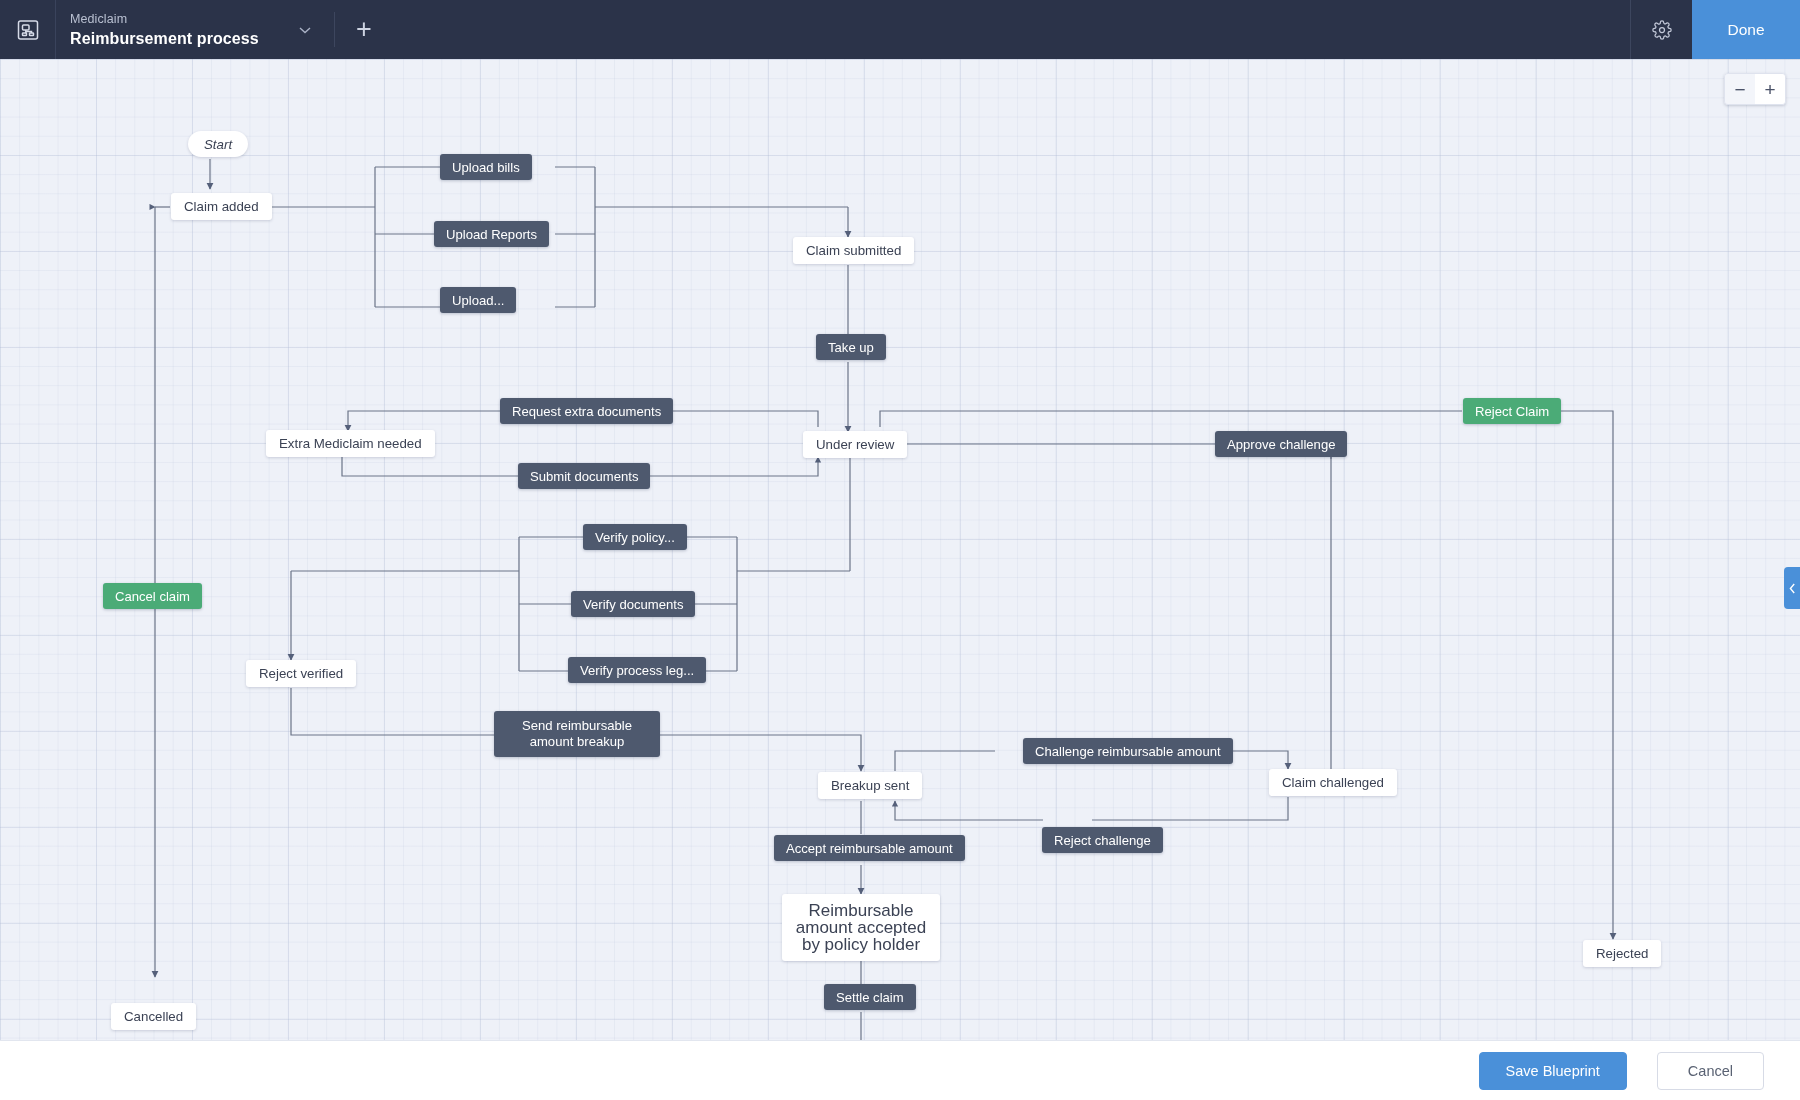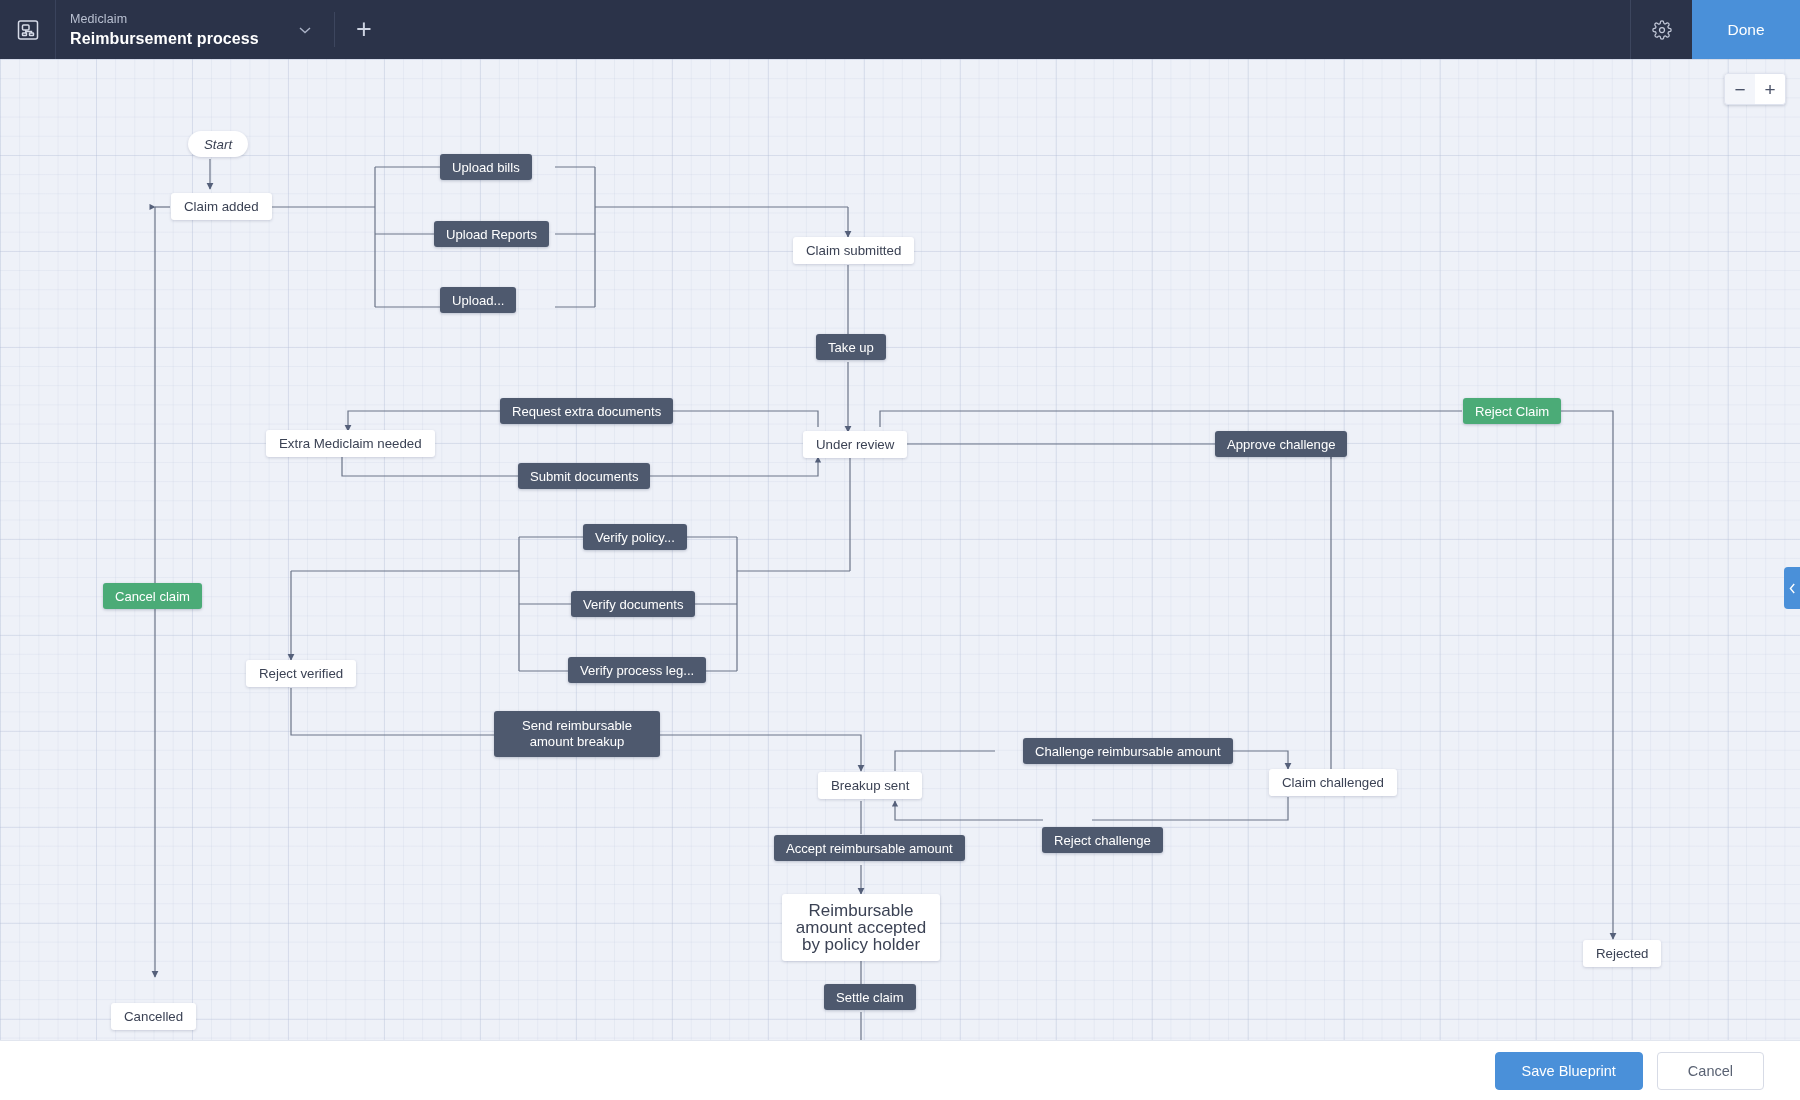--- a/index.html
+++ b/index.html
@@ -118,21 +118,21 @@
     padding: 7px 12px; width: 166px; text-align:center;
   }
   
   .trans.green { background:#4bab77; }
 
   
   .footer {
     position:absolute; left:0; bottom:0; width:1800px; height: 60px;
     background:#ffffff; border-top:1px solid #e2e6ef;
     display:flex; align-items:center; justify-content:flex-end;
-    padding-right: 36px; gap: 14px; z-index: 50;
+    padding-right: 36px; gap: 30px; z-index: 50;
   }
   .btn {
     height: 38px; border-radius: 4px; font-size: 14.5px; cursor:pointer;
     display:flex; align-items:center; justify-content:center;
     font-family: "Liberation Sans", sans-serif;
   }
   .btn-primary { background:#4a90d9; color:#fff; border:1px solid #4a90d9; padding: 0 26px; }
   .btn-ghost { background:#fff; color:#5a6273; border:1px solid #d7dbe6; padding: 0 30px; }
 </style>
 </head>

